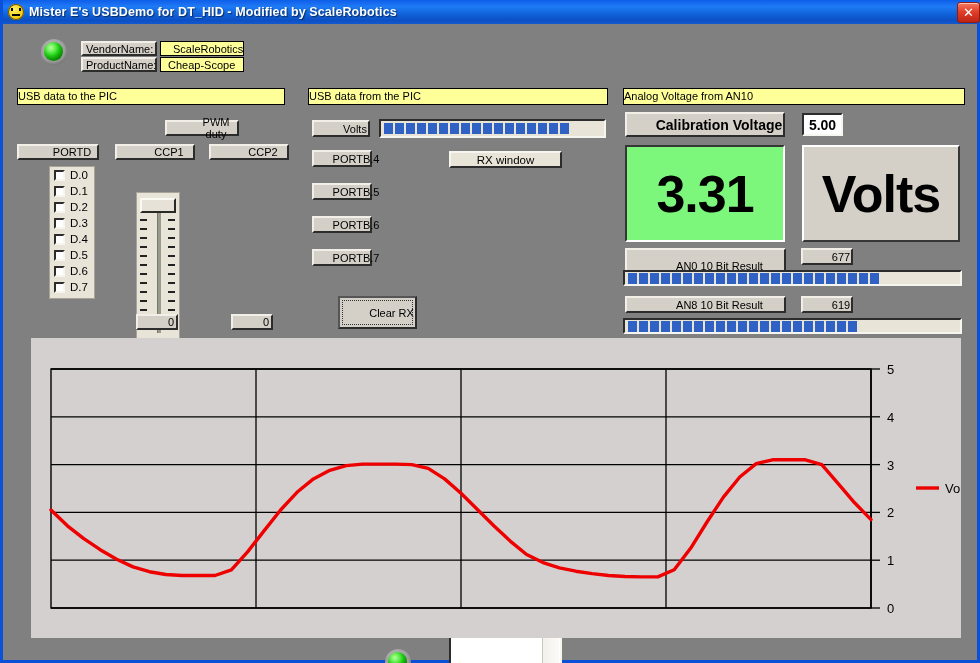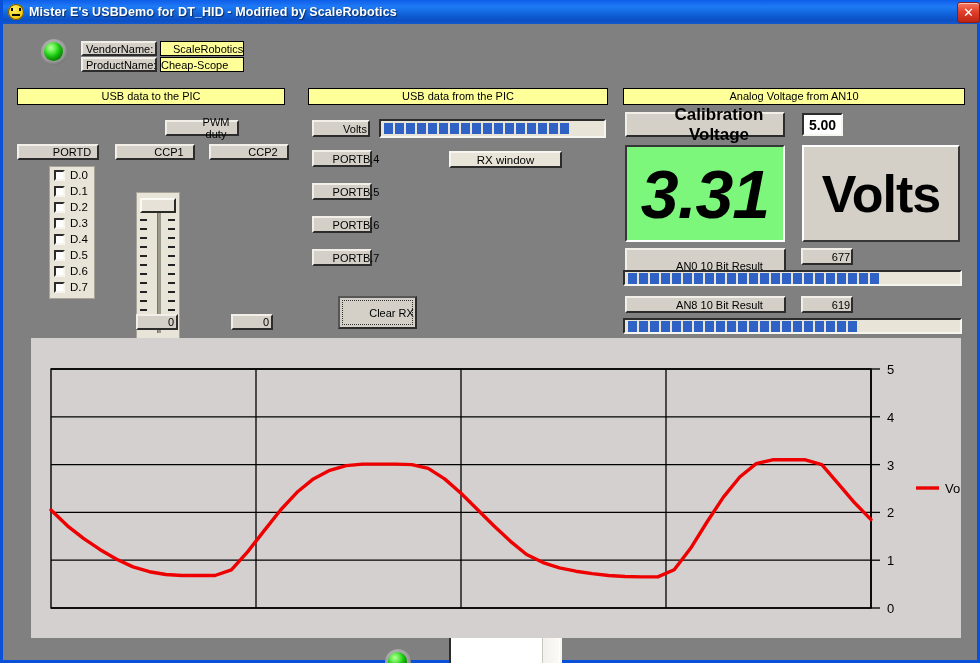--- a/index.html
+++ b/index.html
@@ -23,21 +23,21 @@
   #titlebar .tb-text{color:#fff;font-size:12.5px;font-weight:bold;white-space:nowrap;
       text-shadow:1px 1px 1px rgba(0,0,0,.55);letter-spacing:.1px;}
   #closebtn{position:absolute;right:3px;top:2px;width:21px;height:19px;border-radius:3px;
       background:linear-gradient(to bottom,#f37a65,#e2402a 45%,#bd2312);
       border:1px solid #8e1b0d;box-shadow:inset 0 1px 0 rgba(255,255,255,.55);
       display:flex;align-items:center;justify-content:center;color:#fff;
       font-size:13px;font-weight:bold;line-height:1;cursor:pointer;}
 
   
   .panel-head{background:#ffff99;border:1px solid #000;color:#000;font-size:11px;
-      text-align:center;line-height:14px;height:15px;}
+      text-align:left;line-height:14px;height:15px;}
   .btn3d{background:#d4d0c8;border:2px outset #f2efe9;border-right-color:#808080;
       border-bottom-color:#808080;font-size:11px;text-align:center;color:#000;
       display:flex;align-items:center;justify-content:center;box-sizing:border-box;padding-left:28px;}
   .sunken{background:#e8e4d8;border:2px inset #f7f5ef;border-top-color:#808080;
       border-left-color:#808080;box-sizing:border-box;}
   .field{background:#fff;border:2px inset #f7f5ef;border-top-color:#808080;
       border-left-color:#808080;font-size:12px;display:flex;align-items:center;
       justify-content:center;box-sizing:border-box;color:#000;}
   .abs{position:absolute;}
 
@@ -77,21 +77,21 @@
   .sbar{position:absolute;right:1px;top:1px;bottom:1px;width:16px;
       background:linear-gradient(to right,#f3f1ec,#fbfaf7);border-left:1px solid #c9c6bd;}
   .sbtn{width:16px;height:16px;background:#e8e4d8;border:2px outset #f7f5ef;
       border-right-color:#9a968e;border-bottom-color:#9a968e;box-sizing:border-box;
       display:flex;align-items:center;justify-content:center;color:#9d9a92;font-size:9px;}
 
   
   #volt-read{background:#7cf77c;border:2px inset #fff;border-top-color:#8a8a8a;
       border-left-color:#8a8a8a;display:flex;align-items:center;justify-content:center;
       box-sizing:border-box;}
-  #volt-read span{font-size:68px;font-weight:bold;color:#000;letter-spacing:-1px;font-style:italic;}
+  #volt-read span{font-size:52px;font-weight:bold;color:#000;letter-spacing:-1px;}
   #volt-unit{background:#d4d0c8;border:2px outset #fff;border-right-color:#8a8a8a;
       border-bottom-color:#8a8a8a;display:flex;align-items:center;justify-content:center;
       box-sizing:border-box;}
   #volt-unit span{font-size:52px;font-weight:bold;color:#000;letter-spacing:-1px;}
 
   
   #chart-wrap{position:absolute;left:28px;top:338px;width:930px;height:300px;background:#d4d0d0;}
   #chart-svg{display:block;}
 </style>
 </head>
@@ -104,21 +104,21 @@
     <div class="tb-text">Mister E's USBDemo for DT_HID - Modified by ScaleRobotics</div>
     <div id="closebtn">✕</div>
   </div>
 
   <div class="abs led" style="left:38px;top:39px;"></div>
 
   <div class="abs btn3d" style="left:78px;top:41px;width:76px;height:15px;justify-content:flex-start;padding-left:3px;">VendorName:</div>
   <div class="abs panel-head" style="left:157px;top:41px;width:84px;text-align:left;padding-left:12px;box-sizing:border-box;">ScaleRobotics</div>
 
   <div class="abs btn3d" style="left:78px;top:57px;width:76px;height:15px;justify-content:flex-start;padding-left:3px;">ProductName:</div>
-  <div class="abs panel-head" style="left:157px;top:57px;width:84px;text-align:left;padding-left:0;box-sizing:border-box;">Cheap-Scope</div>
+  <div class="abs panel-head" style="left:157px;top:57px;width:84px;text-align:left;padding-left:7px;box-sizing:border-box;">Cheap-Scope</div>
 
   <div class="abs panel-head" style="left:14px;top:88px;width:266px;">USB data to the PIC</div>
 
   <div class="abs btn3d" style="left:162px;top:120px;width:74px;height:16px;">PWM duty</div>
 
   <div class="abs btn3d" style="left:14px;top:144px;width:82px;height:16px;">PORTD</div>
   <div class="abs btn3d" style="left:112px;top:144px;width:80px;height:16px;">CCP1</div>
   <div class="abs btn3d" style="left:206px;top:144px;width:80px;height:16px;">CCP2</div>
 
   <div class="abs" id="portd-box" style="left:46px;top:166px;width:44px;height:131px;">
@@ -274,21 +274,21 @@
   <div class="abs" id="rx-head" style="left:446px;top:151px;width:113px;height:17px;">RX window</div>
   <div class="abs" id="rx-body" style="left:446px;top:168px;width:113px;height:160px;">
     <div class="sbar">
       <div class="sbtn">▲</div>
 
     </div>
   </div>
 
   <div class="abs panel-head" style="left:620px;top:88px;width:340px;">Analog Voltage from AN10</div>
 
-  <div class="abs btn3d" style="left:622px;top:112px;width:160px;height:25px;font-size:17px;font-weight:bold;">Calibration Voltage</div>
+  <div class="abs btn3d" style="left:622px;top:112px;width:160px;height:25px;font-size:14px;font-weight:bold;">Calibration Voltage</div>
   <div class="abs field" style="left:799px;top:113px;width:41px;height:23px;font-size:14px;font-weight:bold;">5.00</div>
 
   <div class="abs" id="volt-read" style="left:622px;top:145px;width:160px;height:97px;">
     <span>3.31</span>
   </div>
   <div class="abs" id="volt-unit" style="left:799px;top:145px;width:158px;height:97px;">
     <span>Volts</span>
   </div>
 
   <div class="abs btn3d" style="left:622px;top:248px;width:161px;height:35px;">AN0 10 Bit Result</div>

